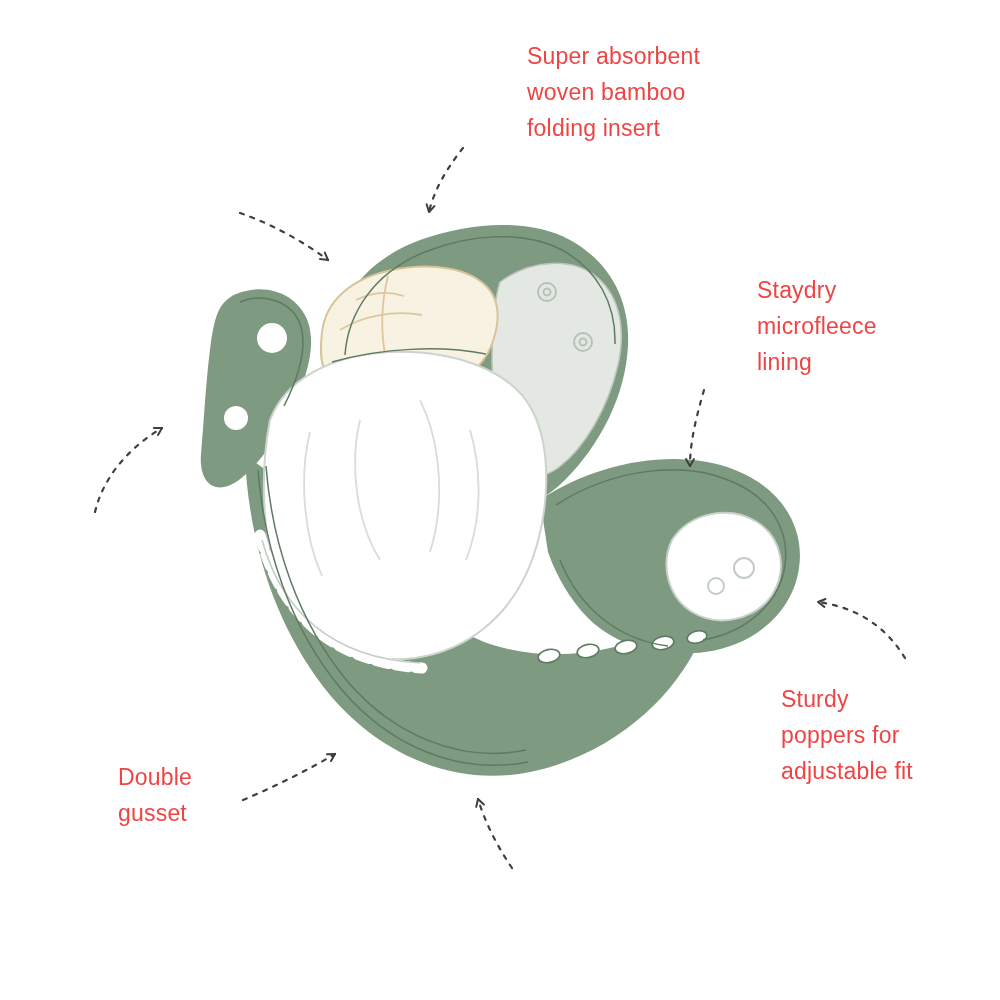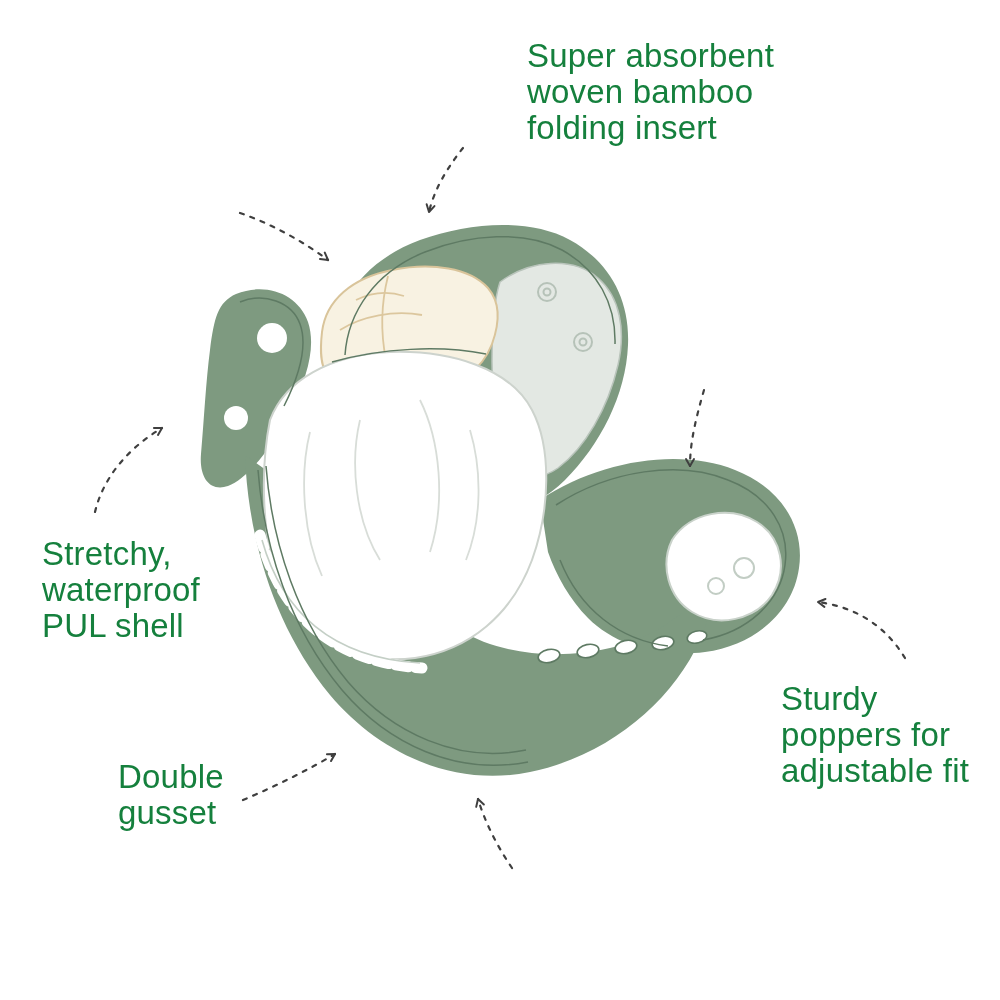--- a/index.html
+++ b/index.html
@@ -2,21 +2,21 @@
 <html><head>
 <meta charset="utf-8">
 <style>
   html,body{margin:0;padding:0;background:#ffffff;}
   .canvas{
     position:relative;width:1000px;height:1000px;background:#ffffff;
     font-family:"Liberation Sans",sans-serif;overflow:hidden;
   }
   .illustration{position:absolute;left:0;top:0;width:1000px;height:1000px;}
   .label{
-    position:absolute;color:#15803d;font-size:33px;line-height:36px;
+    position:absolute;color:#ef4444;font-size:23px;line-height:36px;
     white-space:pre-line;letter-spacing:.2px;
   }
 </style>
 </head>
 <body>
 
 <div class="canvas">
 
   <svg class="illustration" viewBox="0 0 1000 1000">
     <defs>
@@ -99,22 +99,22 @@
       <path marker-end="url(#ah)" d="M 95 512 C 103 478 128 448 162 428"></path>
       <path marker-end="url(#ah)" d="M 905 658 C 885 625 855 607 818 602"></path>
       <path marker-end="url(#ah)" d="M 243 800 C 276 786 308 770 335 754"></path>
       <path marker-end="url(#ah)" d="M 512 868 C 497 846 485 822 478 799"></path>
     </g>
   </svg>
 
   <div class="label" style="left:527px;top:38px">Super absorbent
 woven bamboo
 folding insert</div>
-  <div class="label" style="left:42px;top:536px">Stretchy,
-waterproof
-PUL shell</div>
+  <div class="label" style="left:757px;top:272px">Staydry
+microfleece
+lining</div>
   <div class="label" style="left:781px;top:681px">Sturdy
 poppers for
 adjustable fit</div>
   <div class="label" style="left:118px;top:759px">Double
 gusset</div>
 
 </div>
 
 </body></html>

